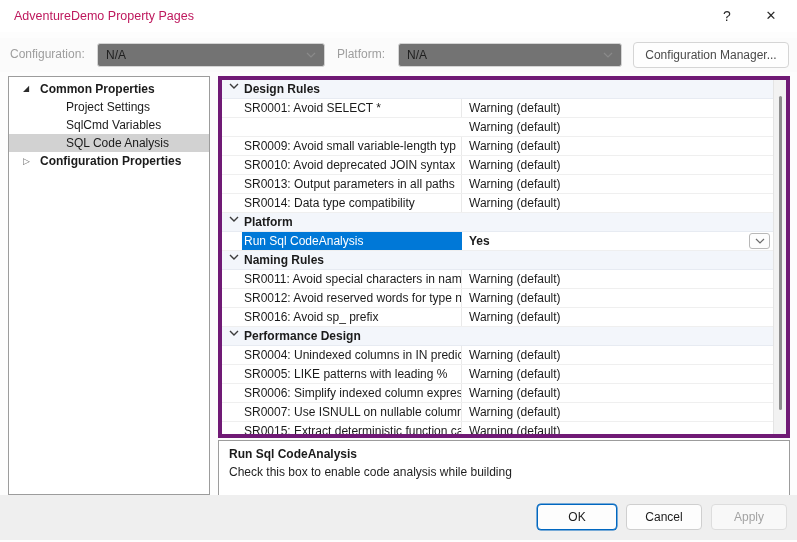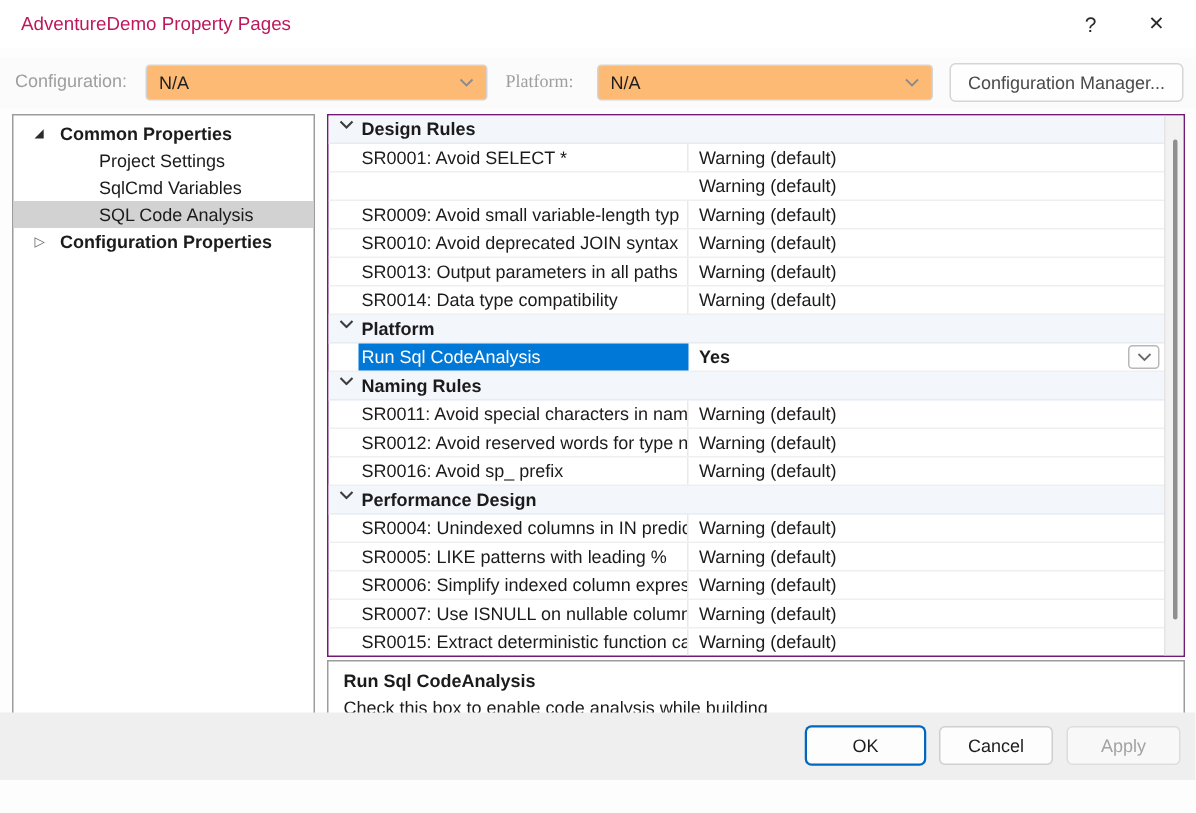--- a/index.html
+++ b/index.html
@@ -16,60 +16,60 @@
   .titlebar { position:absolute; left:0; top:0; width:797px; height:32px; background:#ffffff; }
   .titlebar .title { position:absolute; left:14px; top:0; line-height:32px; font-size:12.5px; color:#be185d; }
   .titlebar .win-btn { position:absolute; top:0; width:36px; height:32px; text-align:center; line-height:32px; color:#2b2b2b; cursor:default; }
   .titlebar .help { right:52px; font-size:14px; }
   .titlebar .close { right:8px; font-size:13px; }
 
   
   .configrow { position:absolute; left:0; top:38px; width:797px; height:34px; background:#fbfbfb; }
   .cfg-label { position:absolute; top:9px; color:#9e9e9e; }
   .lbl-config { left:10px; }
-  .lbl-platform { left:337px;font-family:Liberation Serif, serif; }
-  .combo { position:absolute; top:5px; height:24px; background:#fdba74; border:1px solid #d4d4d4; border-radius:3px; display:flex; align-items:center; padding:0 8px; color:#1e1e1e; }
+  .lbl-platform { left:337px; }
+  .combo { position:absolute; top:5px; height:24px; background:#737373; border:1px solid #d4d4d4; border-radius:3px; display:flex; align-items:center; padding:0 8px; color:#1e1e1e; }
   .combo-config { left:97px; width:228px; }
   .combo-platform { left:398px; width:224px; }
   .combo .chev { margin-left:auto; display:flex; align-items:center; }
   .btn-cfgmgr { position:absolute; left:633px; top:4px; width:156px; height:26px; background:#fefefe; border:1px solid #d5d5d5; border-radius:4px; text-align:center; line-height:24px; color:#4a4a4a; }
 
   
   .tree { position:absolute; left:8px; top:76px; width:202px; height:419px; background:#ffffff; border:1px solid #9c9c9c; padding-top:3px; }
   .tree-item { position:relative; height:18px; line-height:18px; white-space:nowrap; color:#1b1b1b; }
   .tree-item .glyph { position:absolute; left:14px; top:0; width:12px; font-size:8px; line-height:18px; color:#2b2b2b; }
   .tree-item .glyph.hollow { font-size:9px; color:#6a6a6a; }
   .tree-item .t-label { position:absolute; top:0; }
   .lvl0 .t-label { left:31px;font-weight:bold; }
   .lvl1 .t-label { left:57px; }
   .tree-item.selected { background:#d2d2d2; }
 
   
-  .grid { position:absolute; left:218px; top:76px; width:572px; height:362px; background:#ffffff; border:1px solid #701a75; overflow:hidden; }
+  .grid { position:absolute; left:218px; top:76px; width:572px; height:362px; background:#ffffff; border:4px solid #701a75; overflow:hidden; }
   .grid-rows { position:absolute; left:0; top:0; right:13px; bottom:0; overflow:hidden; }
   .g-row { position:relative; height:19px; line-height:18px; white-space:nowrap; border-bottom:1px solid #efefef; }
   .g-section { background:#f3f6fb; font-weight:bold; border-bottom:1px solid #e7ebf2; }
   .g-section .sec-chev { position:absolute; left:7px; top:3px; }
   .g-section .sec-title { position:absolute; left:22px; top:0; }
   .g-name { position:absolute; left:0; top:0; width:240px; height:100%; padding-left:22px; overflow:hidden; border-right:1px solid #e9e9e9; }
   .g-value { position:absolute; left:241px; top:0; right:0; height:100%; padding-left:6px; overflow:hidden; }
   .g-row.selected .g-name { left:20px; width:220px; padding-left:2px; background:#0078d7; color:#ffffff; border-right:none; }
   .g-row.selected .g-value { font-weight:bold; }
   .combo-btn { position:absolute; right:3px; top:1px; width:21px; height:16px; background:#fdfdfd; border:1px solid #b8b8b8; border-radius:3px; display:flex; align-items:center; justify-content:center; }
   
   .vscroll { position:absolute; top:0; right:0; bottom:0; width:13px; background:#f2f2f2; border-left:1px solid #e4e4e4; }
   .vscroll .thumb { position:absolute; left:5px; width:3px; top:16px; bottom:24px; background:#8f8f8f; border-radius:2px; }
 
   
   .descpanel { position:absolute; left:218px; top:440px; width:572px; height:56px; background:#ffffff; border:1px solid #9c9c9c; padding:6px 10px; }
   .descpanel .d-title { font-weight:bold; margin-bottom:4px; }
   .descpanel .d-text { color:#1e1e1e; }
 
   
-  .footer { position:absolute; left:0; top:475px; width:797px; height:45px; background:#efefef; }
+  .footer { position:absolute; left:0; top:495px; width:797px; height:45px; background:#efefef; }
   .f-btn { position:absolute; top:9px; height:26px; border-radius:4px; text-align:center; line-height:24px; background:#fdfdfd; border:1px solid #cfcfcf; color:#1c1c1c; }
   .btn-ok { left:537px; width:80px; border:1px solid #0067c0; box-shadow:0 0 0 0.5px #0067c0; }
   .btn-cancel { left:626px; width:76px; }
   .btn-apply { left:711px; width:76px; color:#a3a3a3; background:#f8f8f8; border-color:#dddddd; }
 
   .chev-svg { display:block; }
 </style>
 </head>
 <body>
 

